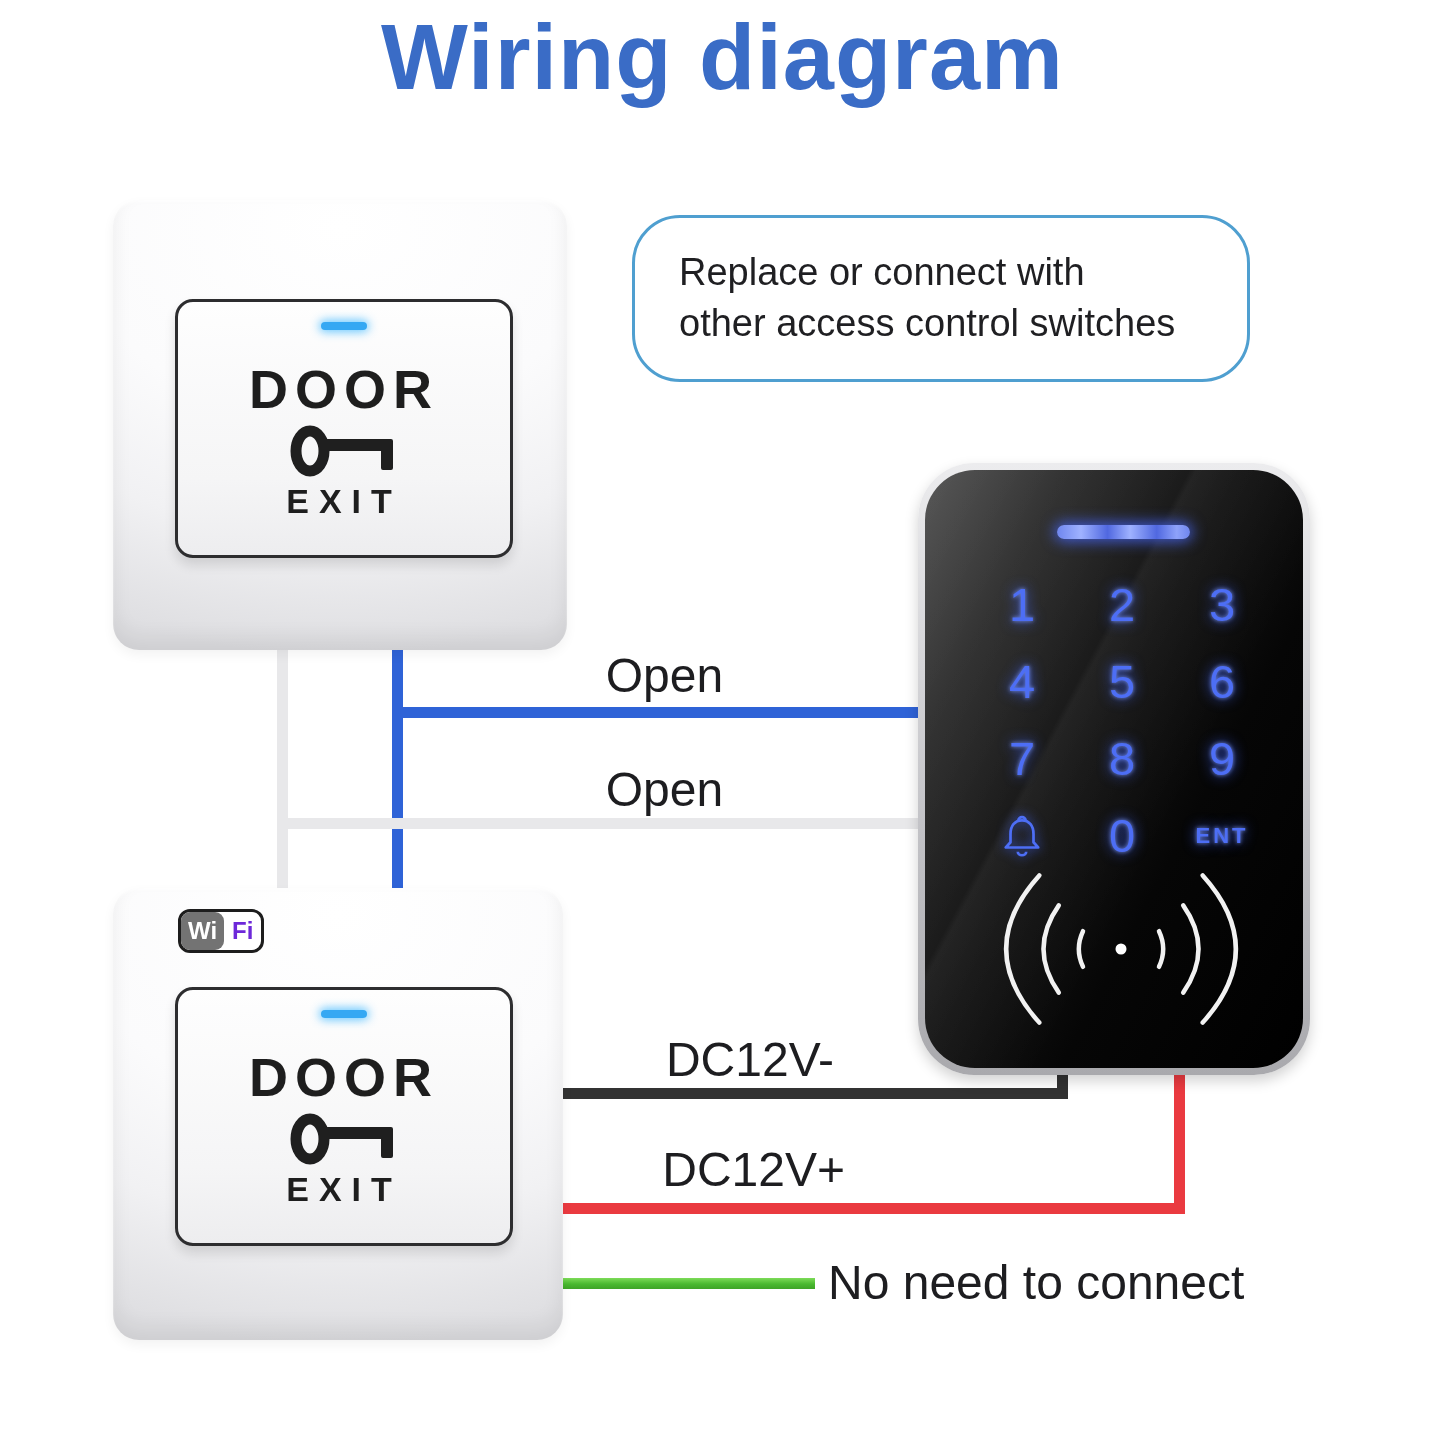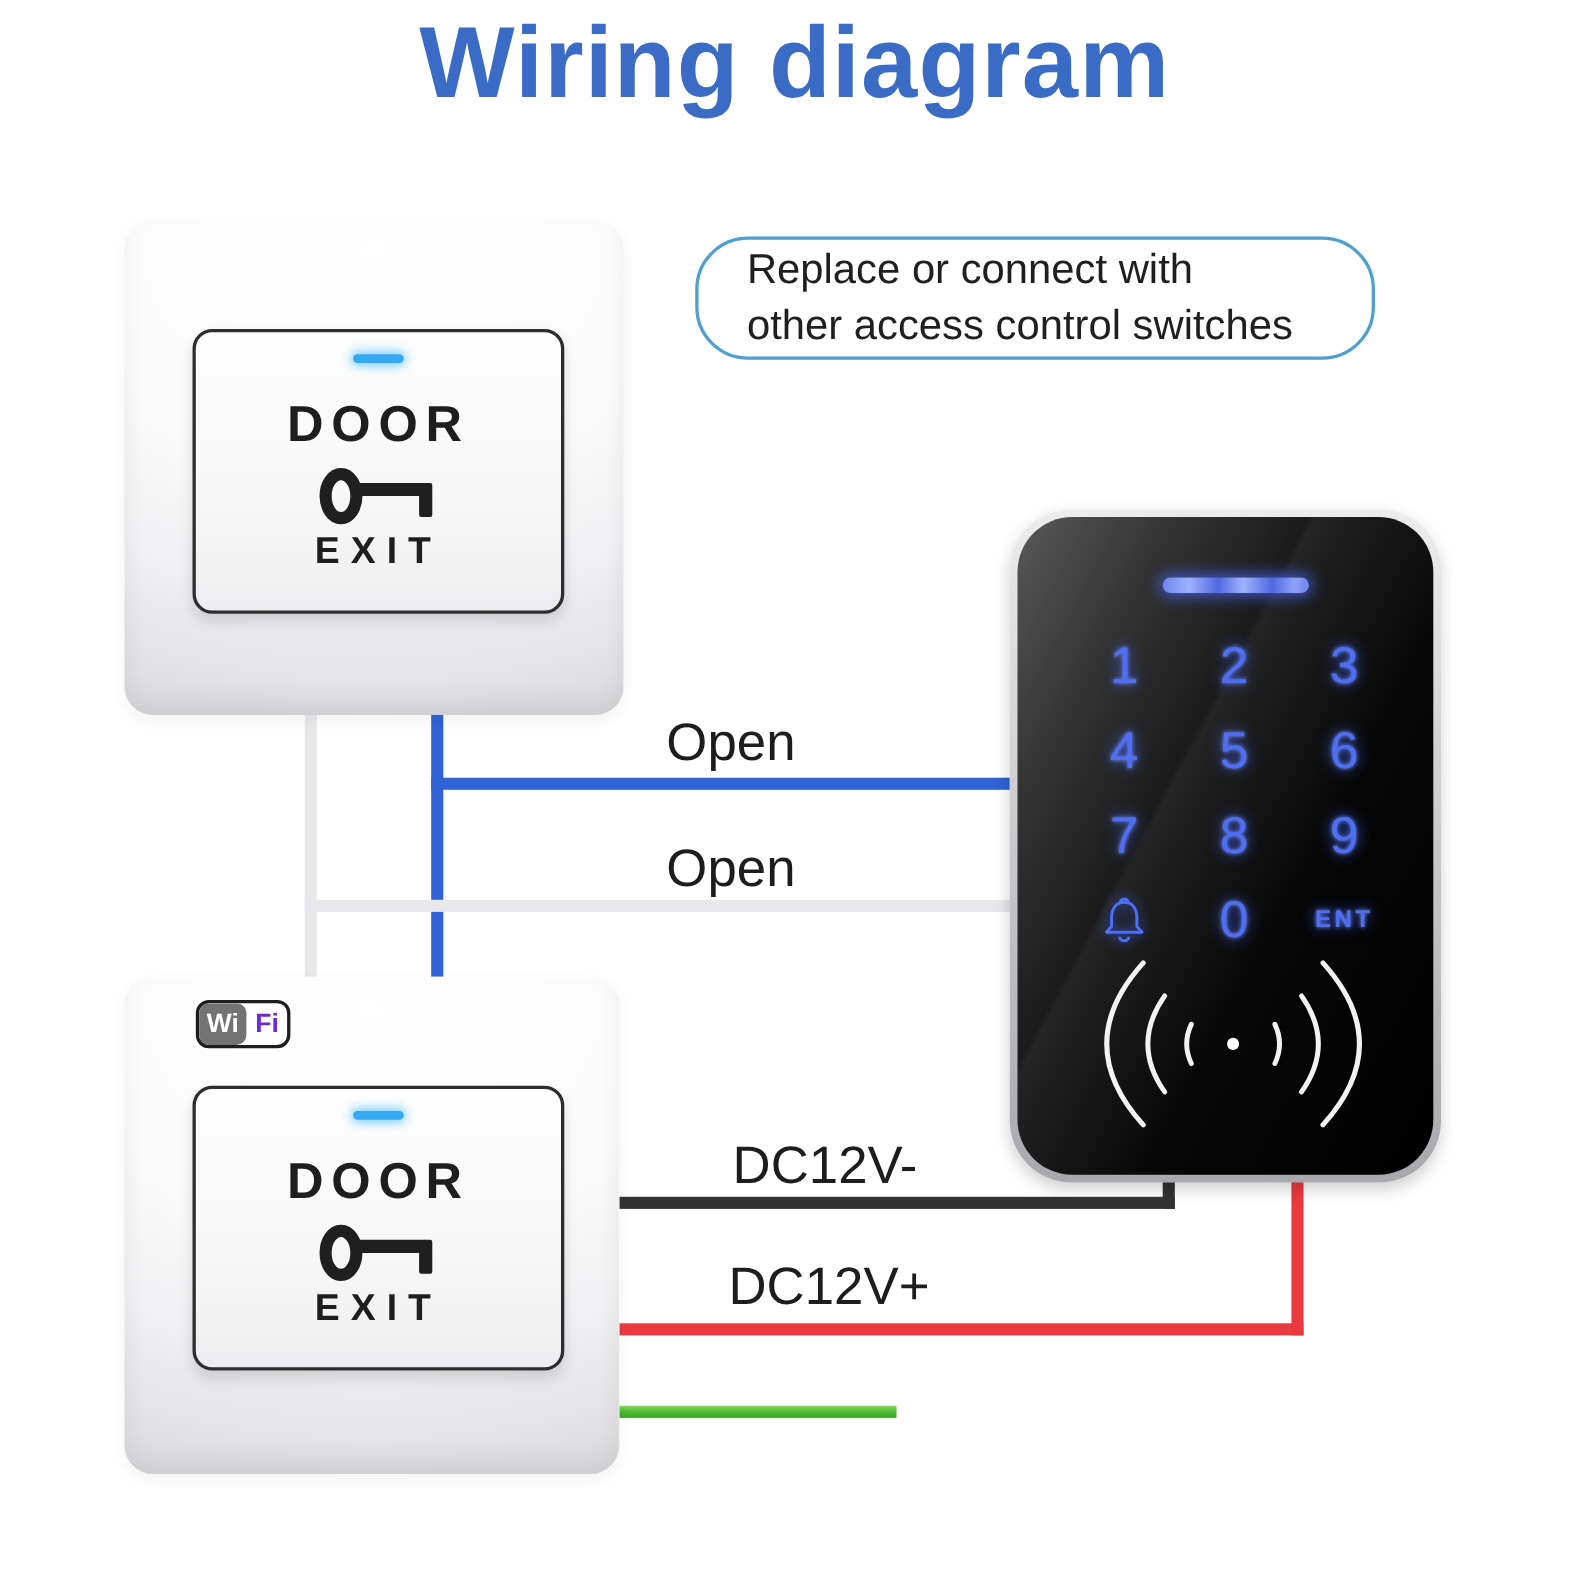--- a/index.html
+++ b/index.html
@@ -4,21 +4,21 @@
 <style>
   html,body{margin:0;padding:0;background:#fff;}
   .canvas{position:relative;width:1445px;height:1445px;background:#ffffff;overflow:hidden;
           font-family:"Liberation Sans","DejaVu Sans",sans-serif;}
 
   
   .title{position:absolute;left:0;top:5px;width:100%;text-align:center;
          font-size:92px;font-weight:800;color:#3a6cc6;letter-spacing:1px;}
 
   
-  .callout{position:absolute;left:632px;top:215px;width:618px;height:112px;
+  .callout{position:absolute;left:632px;top:215px;width:618px;height:167px;
            border:3px solid #4f9fd0;border-radius:48px;background:#fff;
            display:flex;flex-direction:column;justify-content:center;gap:9px;
            padding-left:44px;box-sizing:border-box;}
   .callout span{font-size:38px;color:#1f1f22;font-weight:500;line-height:1.1;}
 
   
   .wire{position:absolute;}
   .w-blue-v {left:392px;top:648px;width:11px;height:242px;background:#2f63d7;}
   .w-white-v{left:277px;top:648px;width:11px;height:242px;background:#e8e8ea;}
   .w-blue-h {left:392px;top:707px;width:526px;height:11px;background:#2f63d7;z-index:2;}
@@ -46,21 +46,21 @@
          background:radial-gradient(130% 95% at 50% 6%,#ffffff 0%,#fbfbfc 45%,#f1f1f3 72%,#dedee1 100%);
          box-shadow:inset 0 -12px 20px rgba(0,0,0,.07),inset 0 2px 2px rgba(255,255,255,.95),0 5px 12px rgba(0,0,0,.05);}
   .pushbtn{position:absolute;left:62px;top:99px;width:332px;height:253px;
            background:linear-gradient(180deg,#fefefe 0%,#f5f5f6 70%,#ededef 100%);
            border:3px solid #2d2d2f;border-radius:18px;
            box-shadow:0 7px 12px rgba(0,0,0,.12);}
   .sw-led{position:absolute;left:50%;top:20px;transform:translateX(-50%);
           width:46px;height:8px;border-radius:4px;background:#35a8f3;
           box-shadow:0 0 10px 2px rgba(80,190,255,.85);}
   .door-label{position:absolute;left:0;top:56px;width:100%;text-align:center;
-              font-size:46px;font-weight:700;letter-spacing:7px;color:#1e1e1e;}
+              font-size:54px;font-weight:700;letter-spacing:7px;color:#1e1e1e;}
   .key-icon{position:absolute;left:50%;top:116px;transform:translateX(-50%);}
   .exit-label{position:absolute;left:0;top:180px;width:100%;text-align:center;
               font-size:34px;font-weight:700;letter-spacing:10px;color:#1e1e1e;}
 
   
   .wifi-badge{position:absolute;left:65px;top:21px;height:38px;display:flex;align-items:stretch;
               border:3px solid #1d1d1d;border-radius:12px;overflow:hidden;background:#fff;z-index:5;}
   .wifi-left{background:#737373;color:#fff;font-weight:700;font-size:24px;line-height:38px;
              padding:0 7px;border-radius:0 9px 9px 0;}
   .wifi-right{color:#6d28d9;font-weight:700;font-size:24px;line-height:38px;padding:0 8px;}
@@ -107,20 +107,21 @@
   <div class="wire w-black-v"></div>
   <div class="wire w-black-h"></div>
   <div class="wire w-red-v"></div>
   <div class="wire w-red-h"></div>
   <div class="wire w-green-h"></div>
 
   <div class="lbl lbl-open1">Open</div>
   <div class="lbl lbl-open2">Open</div>
   <div class="lbl lbl-dcm">DC12V-</div>
   <div class="lbl lbl-dcp">DC12V+</div>
+  <div class="lbl lbl-nc">No need to connect</div>
 
   <div class="switch sw-top">
     <div class="plate"></div>
     <div class="pushbtn">
       <div class="sw-led"></div>
       <div class="door-label">DOOR</div>
       <div class="key-icon">
         <svg width="110" height="62" viewBox="0 0 110 62">
           <ellipse cx="21" cy="33" rx="14" ry="20" fill="none" stroke="#1f1f1f" stroke-width="11"></ellipse>
           <path d="M33 21 h69 a2 2 0 0 1 2 2 v27 a2 2 0 0 1 -2 2 h-8 a2 2 0 0 1 -2 -2 V33 H33 z" fill="#1f1f1f"></path>

